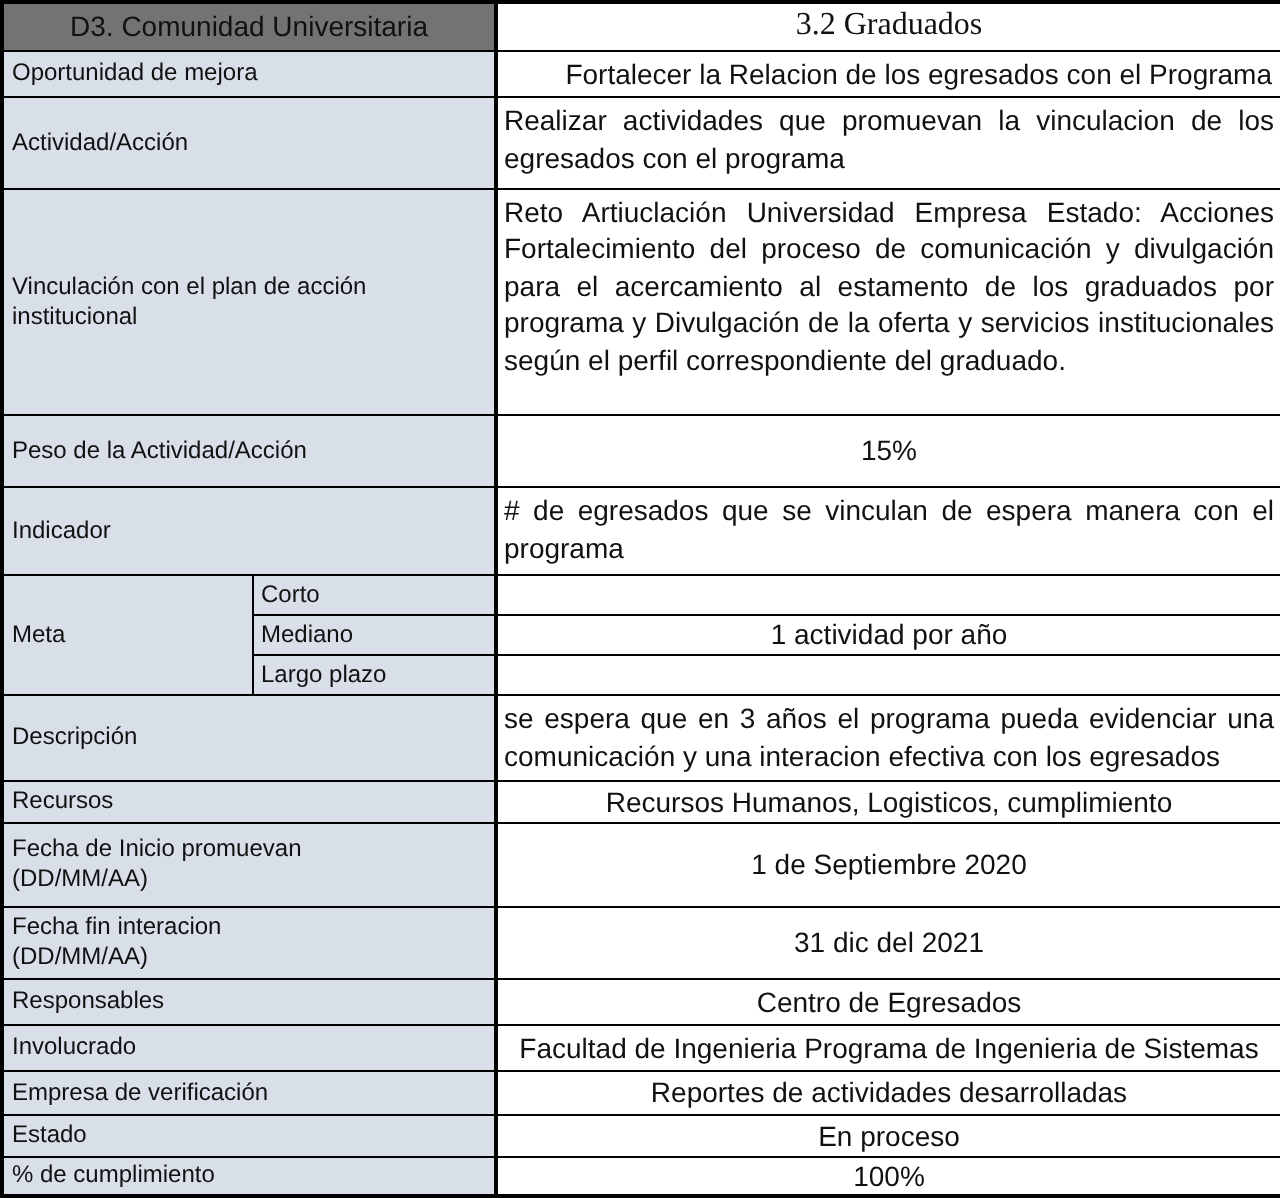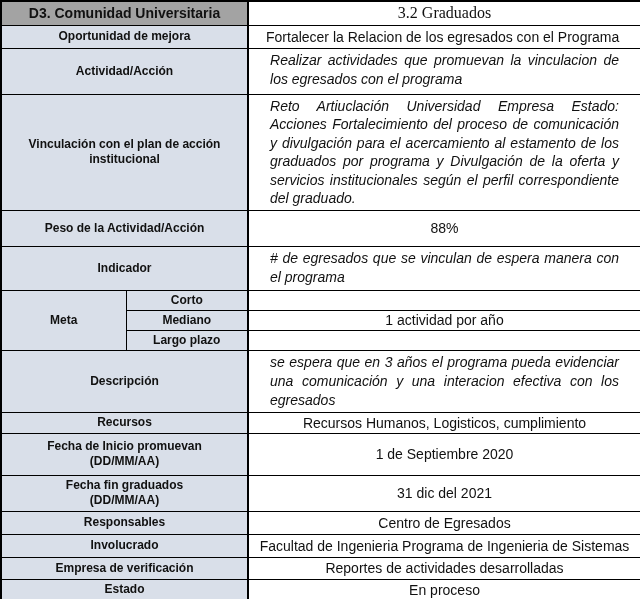--- a/index.html
+++ b/index.html
@@ -17,47 +17,46 @@
     border:2px solid var(--border);
   }
   td{
     border:1px solid var(--border);
     overflow:hidden;
     padding:1px 4px;
   }
   
   td.lbl{
     background:var(--label-bg);
-    font-weight:bold;
+    font-weight:normal;
     font-size:12px;
     line-height:15px;
-    text-align:center;
+    text-align:left;
     vertical-align:middle;
     white-space:pre-line;
   }
   
   td.val{
     border-left:2px solid var(--border);
     font-size:14px;
     background:#ffffff;
   }
   td.val.center{text-align:center;vertical-align:middle;}
-  td.val.left{text-align:left;vertical-align:middle;padding-left:17px;}
+  td.val.left{text-align:right;vertical-align:middle;padding-left:3px;}
   td.val.para{
     text-align:justify;
     vertical-align:top;
     line-height:19px;
-    padding:2px 21px;
-    font-style:italic;
+    padding:2px 3px;
   }
   td.val.para.tight{line-height:18.5px;}
   
   td.hdr-left{
-    background:#a3a3a3;
-    font-weight:bold;
+    background:#737373;
+    font-weight:normal;
     font-size:14px;
     text-align:center;
     vertical-align:middle;
   }
   td.hdr-right{
     border-left:2px solid var(--border);
     background:#ffffff;
     font-family:"Liberation Serif",serif;
     font-weight:normal;
     font-size:16px;
@@ -92,21 +91,21 @@
   </tr>
 
   <tr style="height:113px">
     <td colspan="2" class="lbl">Vinculación con el plan de acción
 institucional</td>
     <td class="val para tight">Reto Artiuclación Universidad Empresa Estado: Acciones Fortalecimiento del proceso de comunicación y divulgación para el acercamiento al estamento de los graduados por programa y Divulgación de la oferta y servicios institucionales según el perfil correspondiente del graduado.</td>
   </tr>
 
   <tr style="height:36px">
     <td colspan="2" class="lbl">Peso de la Actividad/Acción</td>
-    <td class="val center">88%</td>
+    <td class="val center">15%</td>
   </tr>
 
   <tr style="height:44px">
     <td colspan="2" class="lbl">Indicador</td>
     <td class="val para"># de egresados que se vinculan de espera manera con el programa</td>
   </tr>
 
   <tr style="height:20px">
     <td rowspan="3" class="lbl">Meta</td>
     <td class="lbl">Corto</td>
@@ -131,21 +130,21 @@
     <td class="val center">Recursos Humanos, Logisticos,  cumplimiento</td>
   </tr>
 
   <tr style="height:42px">
     <td colspan="2" class="lbl">Fecha de Inicio promuevan
 (DD/MM/AA)</td>
     <td class="val center">1 de Septiembre 2020</td>
   </tr>
 
   <tr style="height:36px">
-    <td colspan="2" class="lbl">Fecha fin  graduados
+    <td colspan="2" class="lbl">Fecha fin  interacion
 (DD/MM/AA)</td>
     <td class="val center">31 dic del 2021</td>
   </tr>
 
   <tr style="height:23px">
     <td colspan="2" class="lbl">Responsables</td>
     <td class="val center">Centro de Egresados</td>
   </tr>
 
   <tr style="height:23px">

